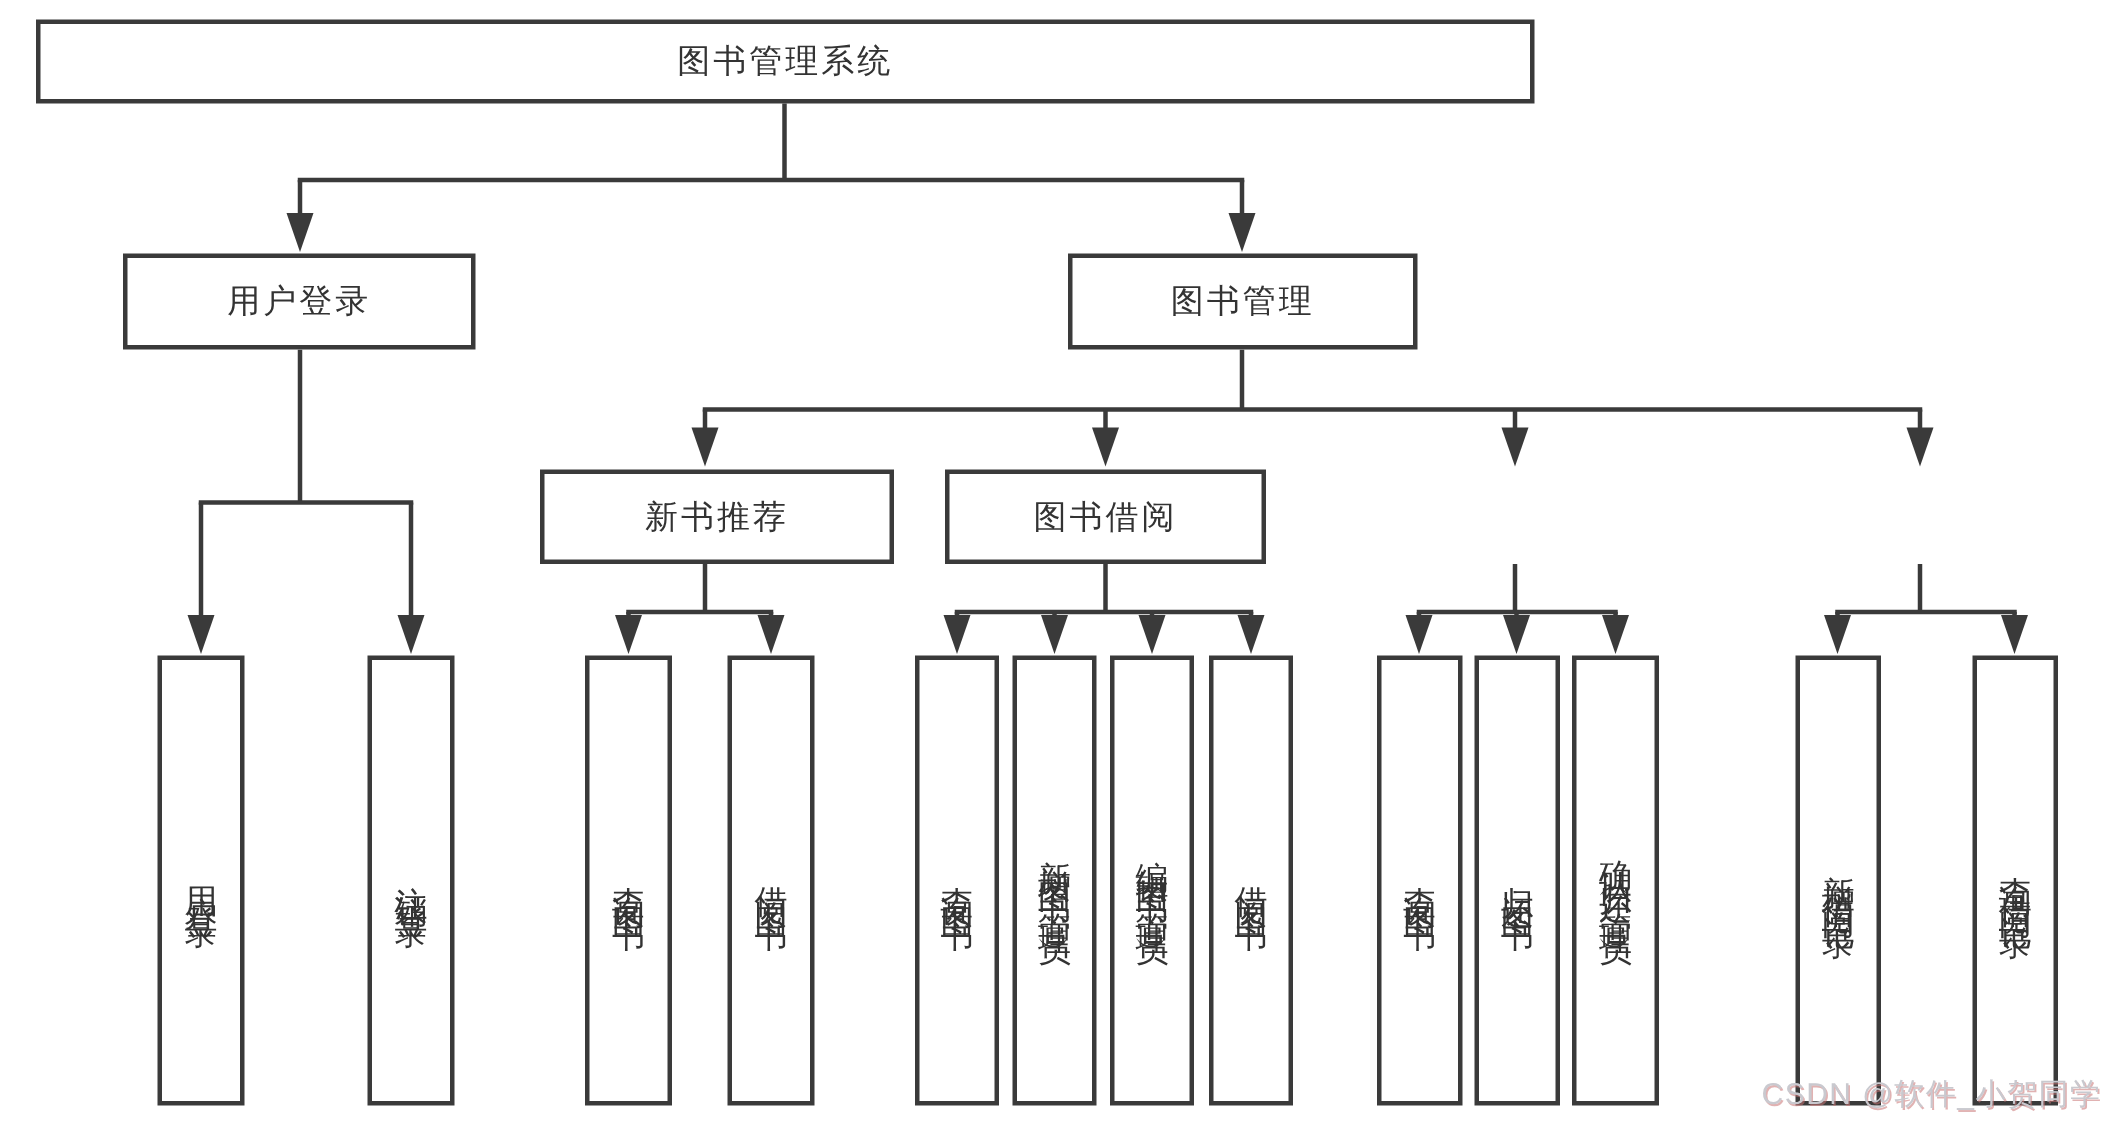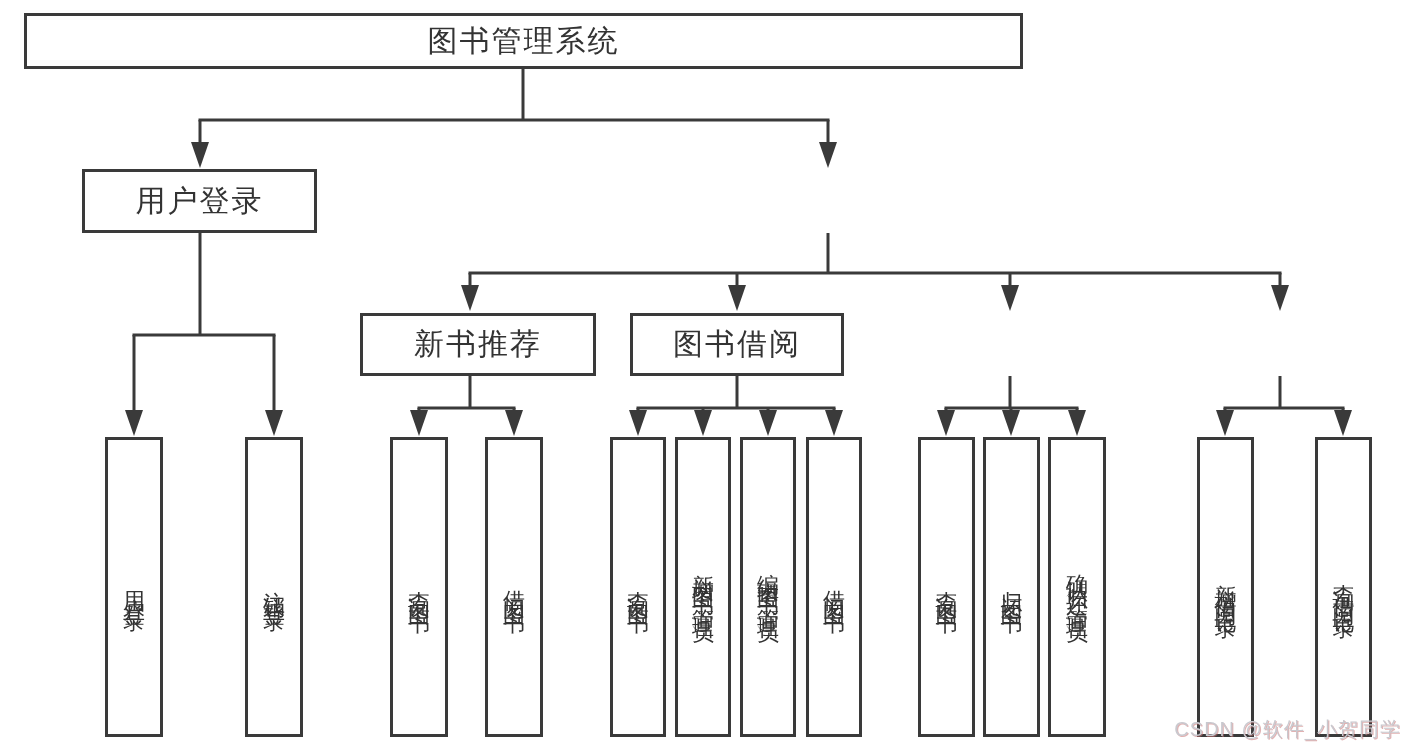--- a/index.html
+++ b/index.html
@@ -8,21 +8,21 @@
     width:1405px;height:747px;
     background:#ffffff;
     font-family:"Liberation Sans","DejaVu Sans",sans-serif;
     overflow:hidden;
   }
   .connectors{position:absolute;left:0;top:0;z-index:1;}
   .hbox{
     position:absolute;box-sizing:border-box;z-index:2;
     border:3px solid #3a3a3a;background:#ffffff;
     display:flex;align-items:center;justify-content:center;
-    font-size:30px;color:#333333;letter-spacing:2px;white-space:nowrap;
+    font-size:22px;color:#333333;letter-spacing:2px;white-space:nowrap;
   }
   .vbox{
     position:absolute;box-sizing:border-box;z-index:2;
     border:3px solid #3a3a3a;background:#ffffff;
     display:flex;align-items:center;justify-content:center;
   }
   .vbox span{
     writing-mode:vertical-rl;text-orientation:mixed;
     font-size:22px;color:#333333;line-height:1;
     letter-spacing:7px;
@@ -110,20 +110,23 @@
     </g>
   </svg>
 
   <div class="hbox" style="left:24px;top:13px;width:999px;height:56px">
     <span>图书管理系统</span>
   </div>
 
   <div class="hbox" style="left:82px;top:169px;width:235px;height:64px">
     <span>用户登录</span>
   </div>
+  <div class="hbox" style="left:712px;top:169px;width:233px;height:64px">
+    <span>图书管理</span>
+  </div>
 
   <div class="hbox" style="left:360px;top:313px;width:236px;height:63px">
     <span>新书推荐</span>
   </div>
   <div class="hbox" style="left:630px;top:313px;width:214px;height:63px">
     <span>图书借阅</span>
   </div>
 
   <div class="vbox" style="left:105px;top:437px;width:58px;height:300px">
     <span>用户登录</span>

